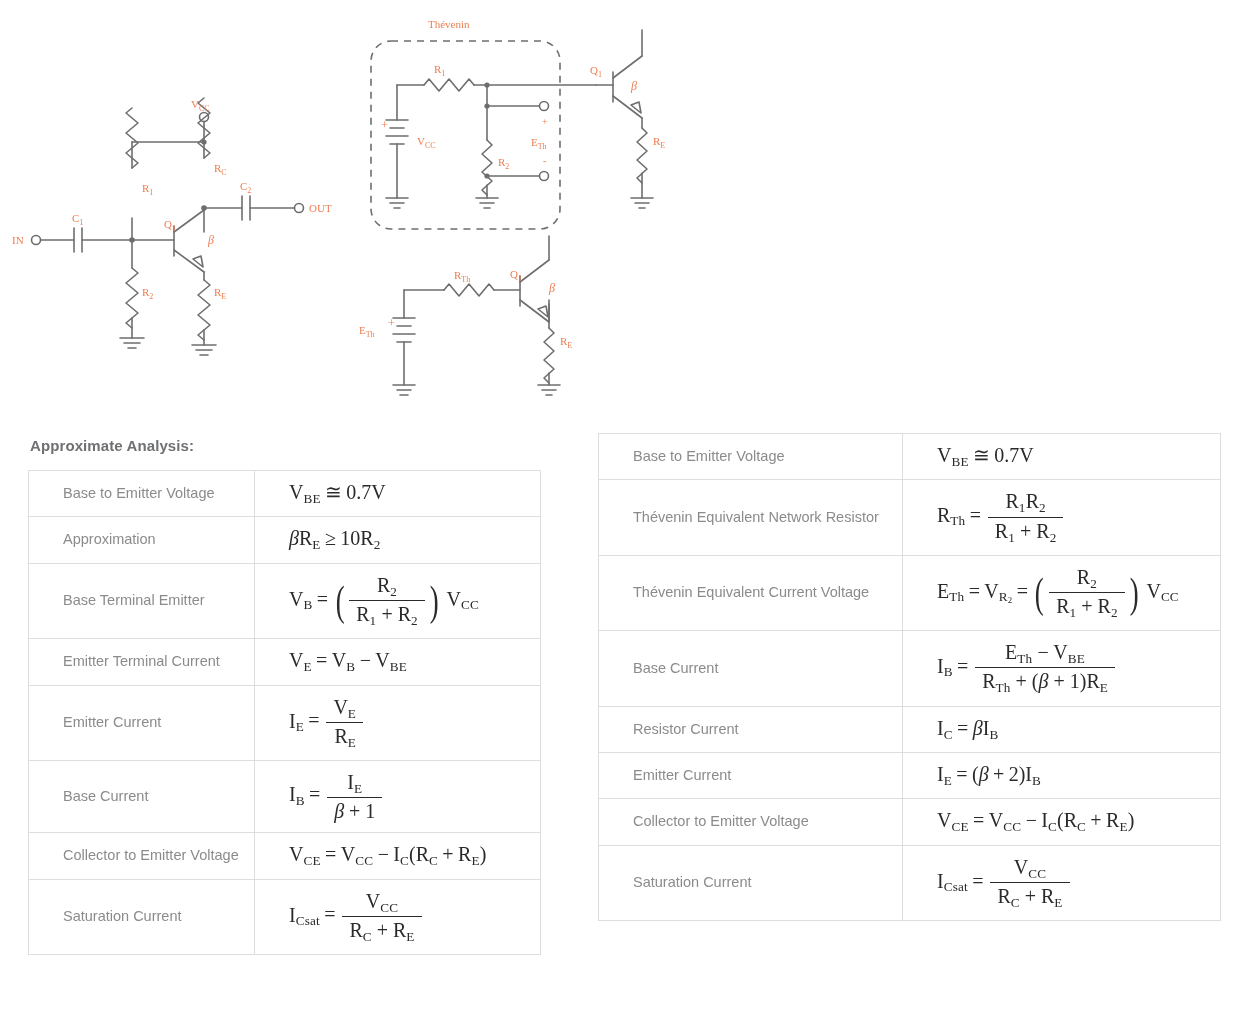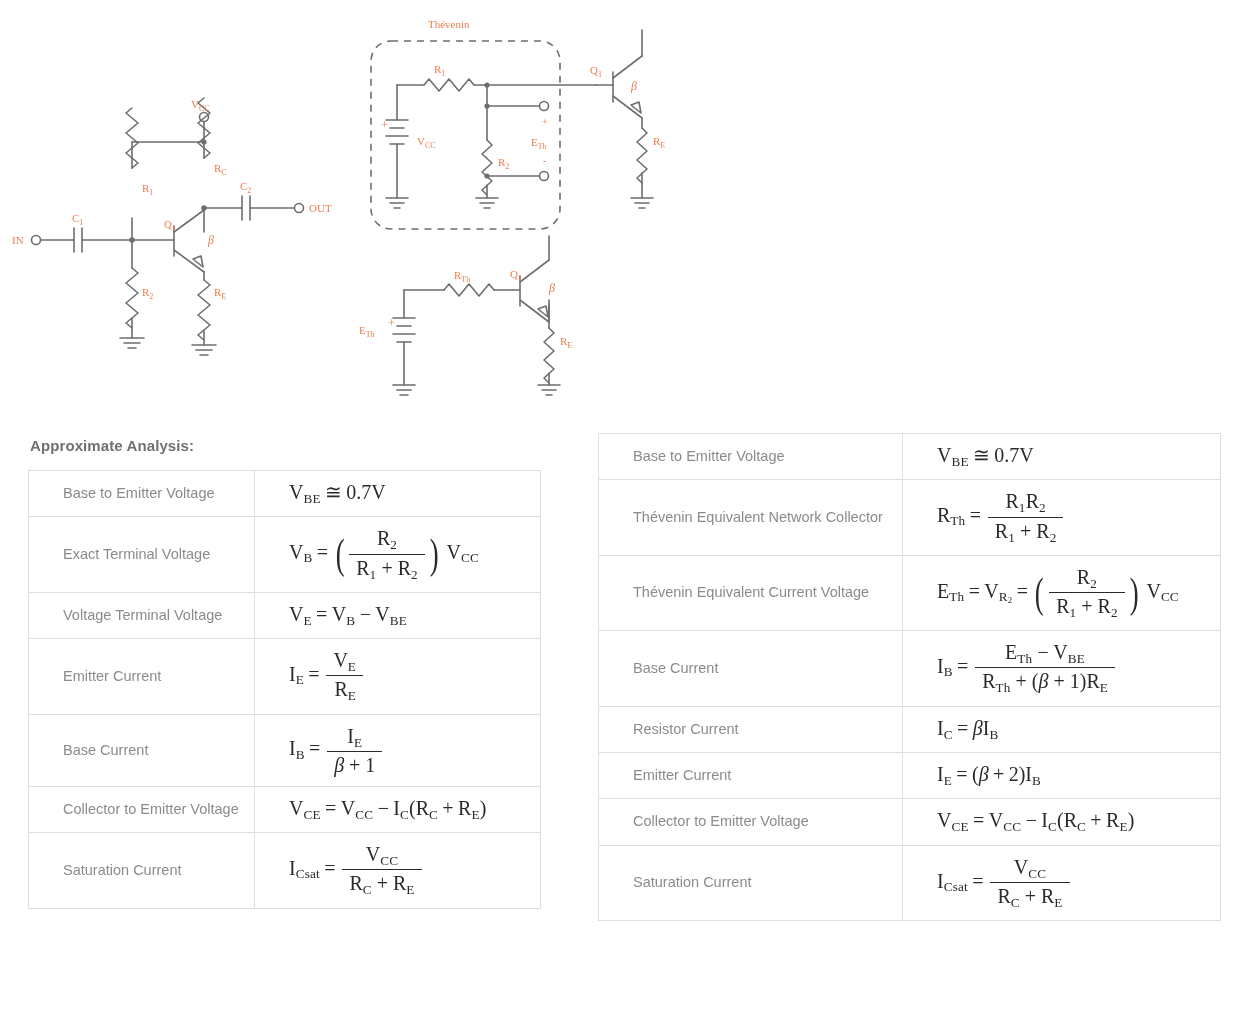--- a/index.html
+++ b/index.html
@@ -332,27 +332,33 @@
         <col style="width:286px">
       </colgroup>
     <tbody>
       <tr>
         <td class="desc">Base to Emitter Voltage</td>
         <td class="formula">
           <span class="math"><span>V</span><span class="sub">BE</span><span class="op">≅</span><span>0.7V</span></span>
         </td>
       </tr>
       <tr>
-        <td class="desc">Exact Terminal Voltage</td>
+        <td class="desc">Approximation</td>
+        <td class="formula">
+          <span class="math"><span class="beta">β</span><span>R</span><span class="sub">E</span><span class="op">≥</span><span>10R</span><span class="sub">2</span></span>
+        </td>
+      </tr>
+      <tr>
+        <td class="desc">Base Terminal Emitter</td>
         <td class="formula">
           <span class="math"><span>V</span><span class="sub">B</span><span class="op">=</span><span class="pwrap"><span class="paren">(</span></span><span class="frac"><span class="num">R<span class="sub">2</span></span><span class="den">R<span class="sub">1</span> + R<span class="sub">2</span></span></span><span class="pwrap"><span class="paren">)</span></span>&nbsp;<span>V</span><span class="sub">CC</span></span>
         </td>
       </tr>
       <tr>
-        <td class="desc">Voltage Terminal Voltage</td>
+        <td class="desc">Emitter Terminal Current</td>
         <td class="formula">
           <span class="math"><span>V</span><span class="sub">E</span><span class="op">=</span><span>V</span><span class="sub">B</span><span class="op">−</span><span>V</span><span class="sub">BE</span></span>
         </td>
       </tr>
       <tr>
         <td class="desc">Emitter Current</td>
         <td class="formula">
           <span class="math"><span>I</span><span class="sub">E</span><span class="op">=</span><span class="frac"><span class="num">V<span class="sub">E</span></span><span class="den">R<span class="sub">E</span></span></span></span>
         </td>
       </tr>
@@ -385,21 +391,21 @@
         <col style="width:318px">
       </colgroup>
     <tbody>
       <tr>
         <td class="desc">Base to Emitter Voltage</td>
         <td class="formula">
           <span class="math"><span>V</span><span class="sub">BE</span><span class="op">≅</span><span>0.7V</span></span>
         </td>
       </tr>
       <tr>
-        <td class="desc">Thévenin Equivalent Network Collector</td>
+        <td class="desc">Thévenin Equivalent Network Resistor</td>
         <td class="formula">
           <span class="math"><span>R</span><span class="sub">Th</span><span class="op">=</span><span class="frac"><span class="num">R<span class="sub">1</span>R<span class="sub">2</span></span><span class="den">R<span class="sub">1</span> + R<span class="sub">2</span></span></span></span>
         </td>
       </tr>
       <tr>
         <td class="desc">Thévenin Equivalent Current Voltage</td>
         <td class="formula">
           <span class="math"><span>E</span><span class="sub">Th</span><span class="op">=</span><span>V</span><span class="sub">R<span class="sub">2</span></span><span class="op">=</span><span class="pwrap"><span class="paren">(</span></span><span class="frac"><span class="num">R<span class="sub">2</span></span><span class="den">R<span class="sub">1</span> + R<span class="sub">2</span></span></span><span class="pwrap"><span class="paren">)</span></span>&nbsp;<span>V</span><span class="sub">CC</span></span>
         </td>
       </tr>

